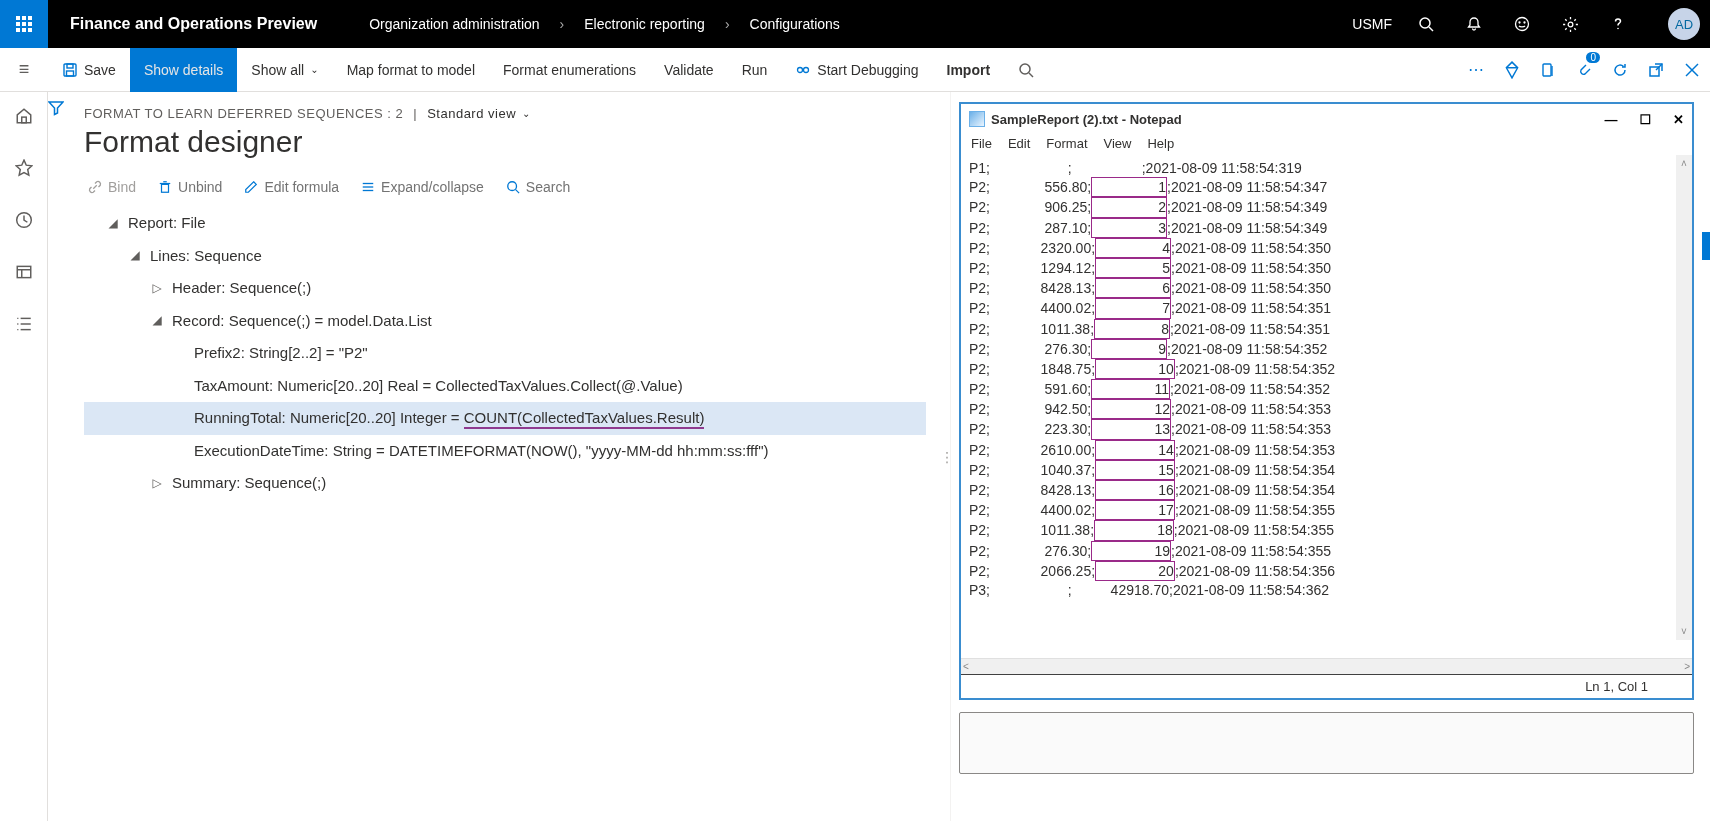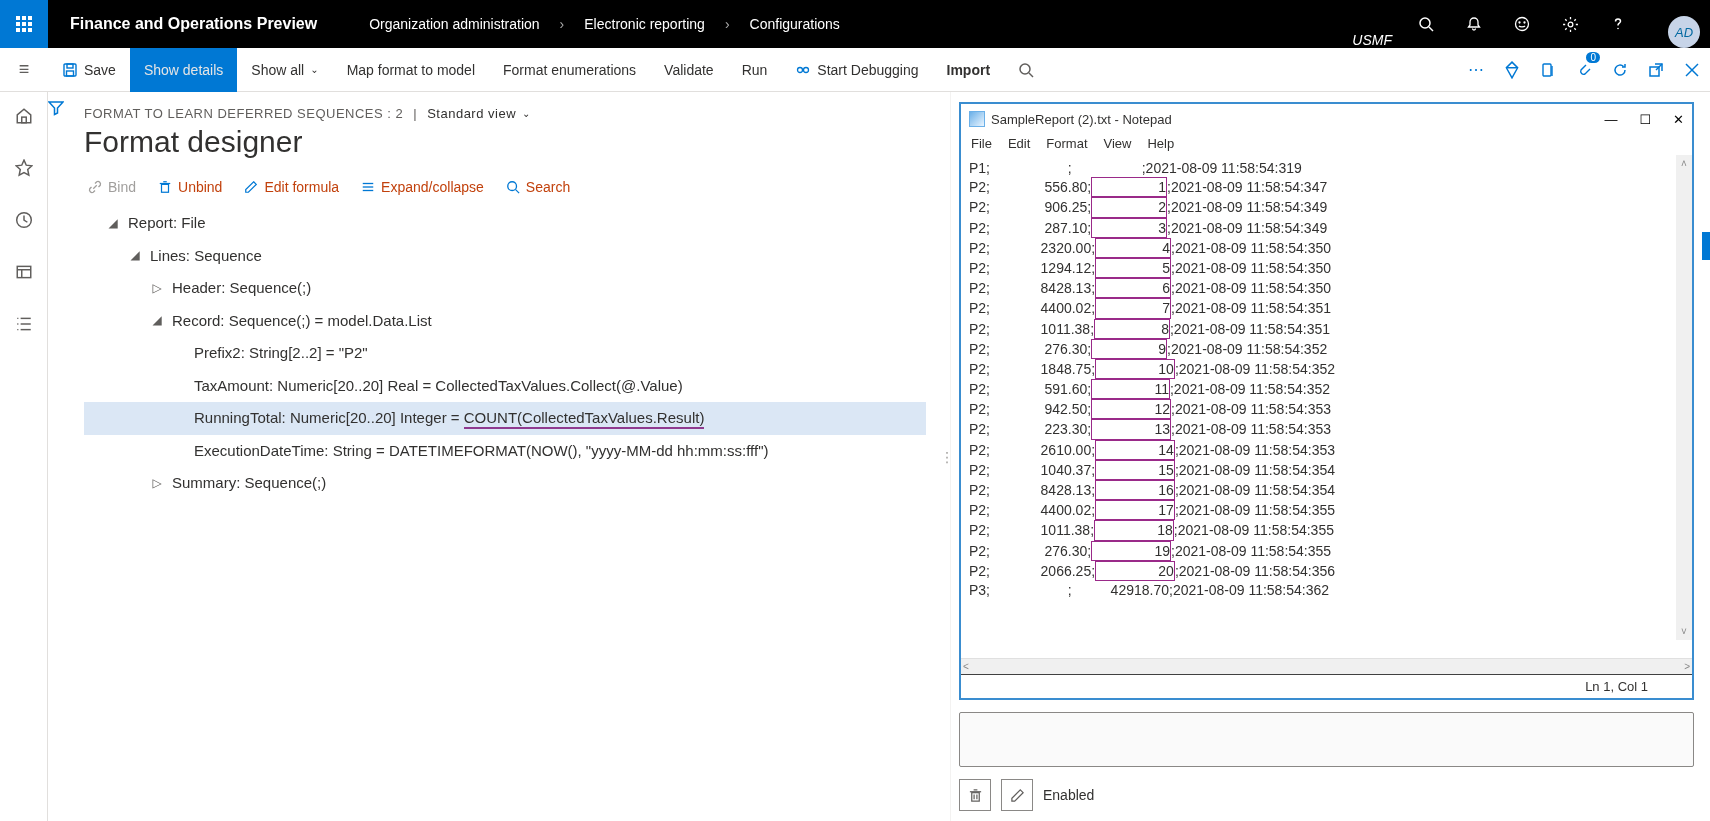--- a/index.html
+++ b/index.html
@@ -6,21 +6,21 @@
 body { background:#fff; font-size:14px; color:#323130; overflow:hidden; }
 
 
 .topbar { height:48px; background:#000; color:#fff; display:flex; align-items:center; }
 .waffle { width:48px; height:48px; display:flex; align-items:center; justify-content:center; background:#0078d4; }
 .waffle-grid { display:grid; grid-template-columns:repeat(3,4px); grid-template-rows:repeat(3,4px); gap:2px; }
 .waffle-grid span { background:#fff; width:4px; height:4px; }
 .app-title { font-weight:600; font-size:16px; padding:0 22px; }
 .bc { display:flex; align-items:center; padding-left:30px; gap:20px; font-size:14px; }
 .bc .sep { color:#aaa; }
-.top-right { margin-left:auto; display:flex; align-items:flex-end; gap:12px; padding-right:10px;font-style:italic; }
+.top-right { margin-left:auto; display:flex; align-items:center; gap:12px; padding-right:10px; }
 .top-right .entity { font-size:14px; margin-right:4px; }
 .top-right .ticon { width:36px; height:48px; display:flex; align-items:center; justify-content:center; font-size:16px; cursor:pointer; }
 .avatar { width:32px; height:32px; border-radius:50%; background:#c7d4e8; color:#0369a1; font-size:13px; display:flex; align-items:center; justify-content:center; margin-left:20px; }
 
 
 .actionbar { height:44px; border-bottom:1px solid #e1dfdd; display:flex; align-items:center; background:#fff; }
 .hamburger { width:48px; text-align:center; font-size:18px; color:#605e5c; cursor:pointer; }
 .actionbar .act { padding:0 14px; height:44px; display:flex; align-items:center; gap:6px; cursor:pointer; font-size:14px; }
 .act.active { background:#0078d4; color:#e5e5e5; }
 .act .ic { font-size:14px; color:#0078d4; }
@@ -36,34 +36,34 @@
 .rail .ritem { width:32px; height:32px; display:flex; align-items:center; justify-content:center; color:#605e5c; cursor:pointer; font-size:18px; }
 
 
 .main { flex:1; display:flex; }
 .filter-col { width:36px; padding-top:8px; text-align:center; }
 .filter-col .flt { color:#0078d4; font-size:16px; cursor:pointer; }
 .designer { flex:1; padding:14px 18px 10px 0; min-width:0; }
 .crumb-row { font-size:13px; color:#605e5c; letter-spacing:0.5px; display:flex; align-items:center; gap:10px; margin-bottom:4px; }
 .page-title { font-size:30px; font-weight:400; margin-bottom:14px; }
 .toolbar2 { display:flex; align-items:center; gap:22px; padding:6px 4px 12px 4px; font-size:14px; }
-.toolbar2 .tb { display:flex; align-items:center; gap:6px; color:#c2410c; cursor:pointer; }
+.toolbar2 .tb { display:flex; align-items:center; gap:6px; color:#737373; cursor:pointer; }
 .toolbar2 .tb.muted { color:#a19f9d; }
 
 .tree { font-size:15px; line-height:1.9; }
 .node { display:flex; align-items:center; gap:8px; padding:2px 6px 2px 0; }
 .node .tw { width:14px; text-align:center; color:#605e5c; cursor:pointer; font-size:12px; }
 .ind1 { padding-left:22px; } .ind2 { padding-left:44px; } .ind3 { padding-left:66px; } .ind4 { padding-left:88px; }
 .node.selected { background:#dbe7f5; }
 .selected .formula { border-bottom:2px solid #8f3a8f; padding-bottom:1px; }
 
 
 .right { width:760px; padding:10px 16px 10px 8px; display:flex; flex-direction:column; gap:12px; border-left:1px solid #f3f2f1; }
 .notepad { border:2px solid #3a8dd0; background:#fff; display:flex; flex-direction:column; }
-.np-title { display:flex; align-items:center; height:30px; padding:0 8px; gap:6px; font-size:13px; }
+.np-title { display:flex; align-items:center; height:30px; padding:0 8px; gap:6px; font-size:13px;font-weight:bold; }
 .np-title .np-icon { width:16px; height:16px; background:linear-gradient(135deg,#6bb0e8,#eaf5ff); border:1px solid #6bb0e8; }
 .np-title .np-btns { margin-left:auto; display:flex; gap:22px; color:#000; }
 .np-title .np-btns span { cursor:pointer; }
 .np-menu { display:flex; gap:16px; padding:2px 10px 4px; font-size:13px; }
 .np-body { flex:1; padding:4px 8px 4px 8px; font-family:Consolas,"Courier New",monospace; font-size:14px; white-space:pre; overflow:auto; line-height:1.3; position:relative; }
 .np-body .hl { display:inline-block; border:1px solid #9a2a89; padding:0 0; }
 .np-status { border-top:1px solid #404040; padding:4px 14px; font-size:13px; display:flex; }
 .np-status .right-st { margin-left:auto; padding-right:30px; }
 
 .np-scroll-v { position:absolute; right:0; top:0; bottom:18px; width:16px; background:#f0f0f0; display:flex; flex-direction:column; justify-content:space-between; align-items:center; font-size:10px; color:#888; padding:2px 0;}
@@ -408,34 +408,17 @@
             <span>˂</span>
             <span>˃</span>
           </div>
         <div class="np-status">
             <span class="right-st">Ln 1, Col 1</span>
           </div>
       </div>
 
       <div class="bottom-box"></div>
 
-      <div class="enabled-row">
-        <div class="sqbtn">
-          <svg width="15" height="15" viewBox="0 0 16 16" fill="none" stroke="#605e5c" stroke-width="1.3">
-              <rect x="4" y="5" width="8" height="9"></rect>
-              <line x1="2" y1="4" x2="14" y2="4"></line>
-              <line x1="6" y1="2" x2="10" y2="2"></line>
-              <line x1="6.5" y1="7" x2="6.5" y2="12"></line>
-              <line x1="9.5" y1="7" x2="9.5" y2="12"></line>
-            </svg>
-        </div>
-        <div class="sqbtn">
-          <svg width="15" height="15" viewBox="0 0 16 16" fill="none" stroke="#605e5c" stroke-width="1.3">
-              <path d="M11 2l3 3-9 9H2v-3z"></path>
-            </svg>
-        </div>
-        <span>Enabled</span>
-      </div>
     </div>
   </div>
 </div>
 
 <div class="right-blue-mark"></div>
 
 </body></html>

